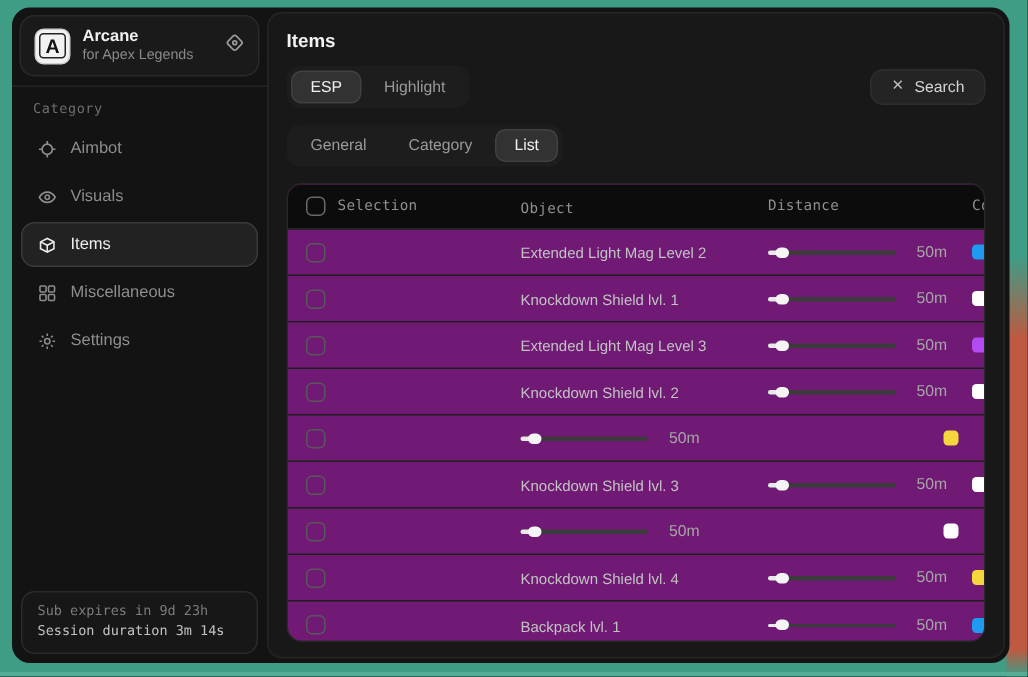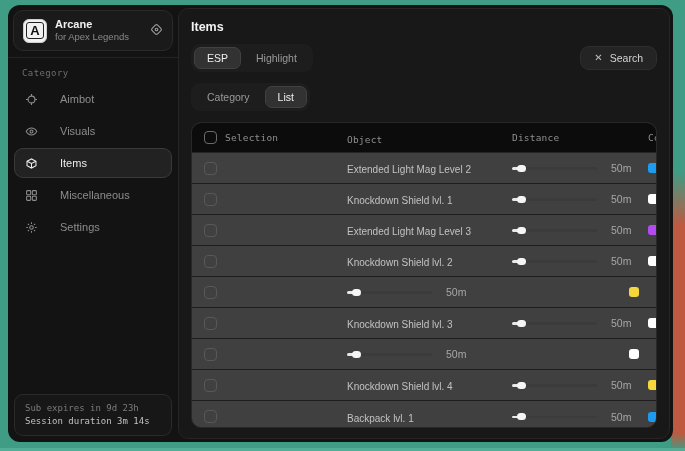--- a/index.html
+++ b/index.html
@@ -24,21 +24,21 @@
   .logo-inner { border:1.5px solid #222; border-radius:3px; padding:0 3px; line-height:15px; }
   .app-titles { flex:1; min-width:0; }
   .app-name { color:#f0f0f0; font-size:11px; font-weight:bold; line-height:13px; }
   .app-sub { color:#8a8a8a; font-size:9.5px; line-height:12px; }
   .hdr-icon { color:#9a9a9a; flex:none; }
 
   .category-label { font-family:"DejaVu Sans Mono", monospace; color:#6e6e6e; font-size:9px;
     letter-spacing:.4px; padding:10px 14px 4px 14px; }
 
   .nav { padding:0 6px; }
-  .nav-item { display:flex; align-items:center; gap:22px; padding:7px 9px; margin:2px 0;
+  .nav-item { display:flex; align-items:center; gap:9px; padding:7px 9px; margin:2px 0;
     border-radius:9px; color:#8d8d8d; font-size:11px; border:1px solid transparent; cursor:pointer; }
   .nav-item .icon { width:14px; height:14px; display:flex; align-items:center; justify-content:center; }
   .nav-item.active { background:#222222; border-color:#3a3a3a; color:#ececec; }
   .nav-item svg { display:block; }
 
   .sidebar-footer { margin-top:auto; padding:6px; }
   .session-card { border:1px solid #2b2b2b; background:#171717; border-radius:9px; padding:7px 10px; }
   .session-line1 { font-family:"DejaVu Sans Mono", monospace; font-size:9px; color:#7c7c7c; line-height:13px; }
   .session-line2 { font-family:"DejaVu Sans Mono", monospace; font-size:9px; color:#c2c2c2; line-height:13px; }
 
@@ -53,21 +53,21 @@
     border:1px solid transparent; cursor:pointer; white-space:nowrap; }
   .seg-tab.active { background:#323232; border-color:#414141; color:#f0f0f0; }
   .search-btn { display:inline-flex; align-items:center; gap:7px; background:#242424;
     border:1px solid #2e2e2e; border-radius:9px; padding:5px 13px; color:#d4d4d4;
     font-size:10.5px; cursor:pointer; }
   .search-btn .x { font-size:10px; color:#bdbdbd; line-height:1; }
 
   .viewtabs-row { margin-bottom:11px; }
 
   
-  .table-card { border:1px solid #272727; border-radius:10px; background:#404040; overflow:hidden; flex:1; }
+  .table-card { border:1px solid #272727; border-radius:10px; background:#701a75; overflow:hidden; flex:1; }
   .trow { display:grid; grid-template-columns:143px 165px 148px 1fr; align-items:center; height:31px;
     border-bottom:1px solid #1e1e1e; }
   .trow:last-child { border-bottom:none; }
   .thead { background:#0c0c0c; height:30px; border-bottom:1px solid #262626; }
   .c1 { display:flex; align-items:center; gap:8px; padding-left:12px; }
   .c2 { padding-left:12px; }
   .c3 { display:flex; align-items:center; gap:14px; padding-left:12px; }
   .c4 { display:flex; justify-content:flex-end; padding-right:9px; }
   .hcell { font-family:"DejaVu Sans Mono", monospace; font-size:9.5px; color:#8f8f8f; letter-spacing:.2px; }
   .obj-text { font-size:10px; color:#c2c2c2; white-space:nowrap; }
@@ -180,20 +180,21 @@
           <div class="seg-tab">Highlight</div>
         </div>
       <button class="search-btn">
         <span class="x">✕</span>
         <span>Search</span>
       </button>
     </div>
 
     <div class="viewtabs-row">
       <div class="seg-group" id="viewTabs">
+          <div class="seg-tab">General</div>
           <div class="seg-tab">Category</div>
           <div class="seg-tab active">List</div>
         </div>
     </div>
 
     <div class="table-card">
       <div class="trow thead">
         <div class="c1">
           <div class="checkbox"></div>
           <span class="hcell">Selection</span>

